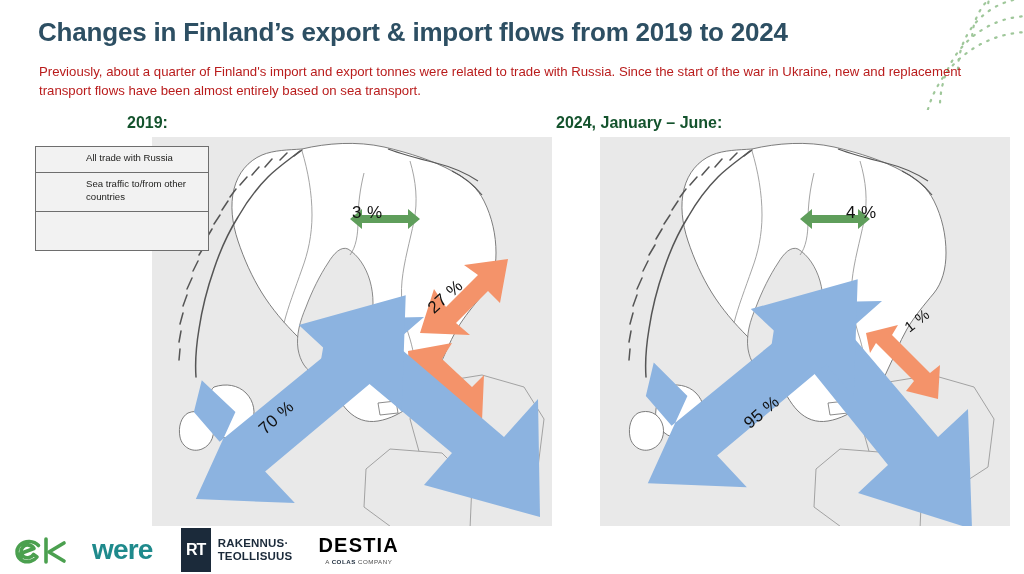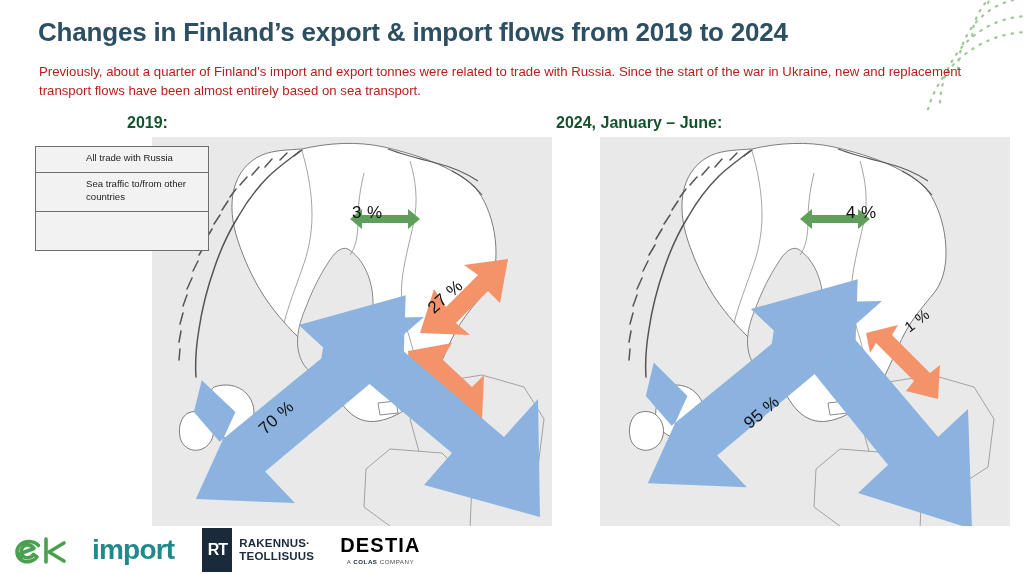--- a/index.html
+++ b/index.html
@@ -420,21 +420,21 @@
   <div class="logo" id="logo-ek">
     <svg width="54" height="32" viewBox="0 0 54 32">
       <path d="M24.5,11.5 C20,6.5 11,6 6,11 C1,16 2.5,24.5 9,27 C14,29 20,27 23,23 L19.5,20.5
                C17.5,23.5 13,24.8 9.8,22.8 C6.5,20.8 6,16 9,13 C12,10 17.5,10.5 20,14.5 L6.5,19.5 L7.8,23" fill="none" stroke="#4ba04f" stroke-width="3.6" stroke-linecap="round" stroke-linejoin="round"></path>
       <path d="M32,5 L32,28" fill="none" stroke="#4ba04f" stroke-width="3.6" stroke-linecap="round"></path>
       <path d="M50,9 L35,18 L50,27" fill="none" stroke="#4ba04f" stroke-width="3.6" stroke-linecap="round" stroke-linejoin="round"></path>
     </svg>
   </div>
 
   <div class="logo" id="logo-palta">
-    <span class="logo-palta-text">import</span>
+    <span class="logo-palta-text">were</span>
   </div>
 
   <div class="logo" id="logo-rt">
     <div class="rt-mark">RT</div>
     <div class="rt-text">
       <div>RAKENNUS·</div>
       <div>TEOLLISUUS</div>
     </div>
   </div>
 

